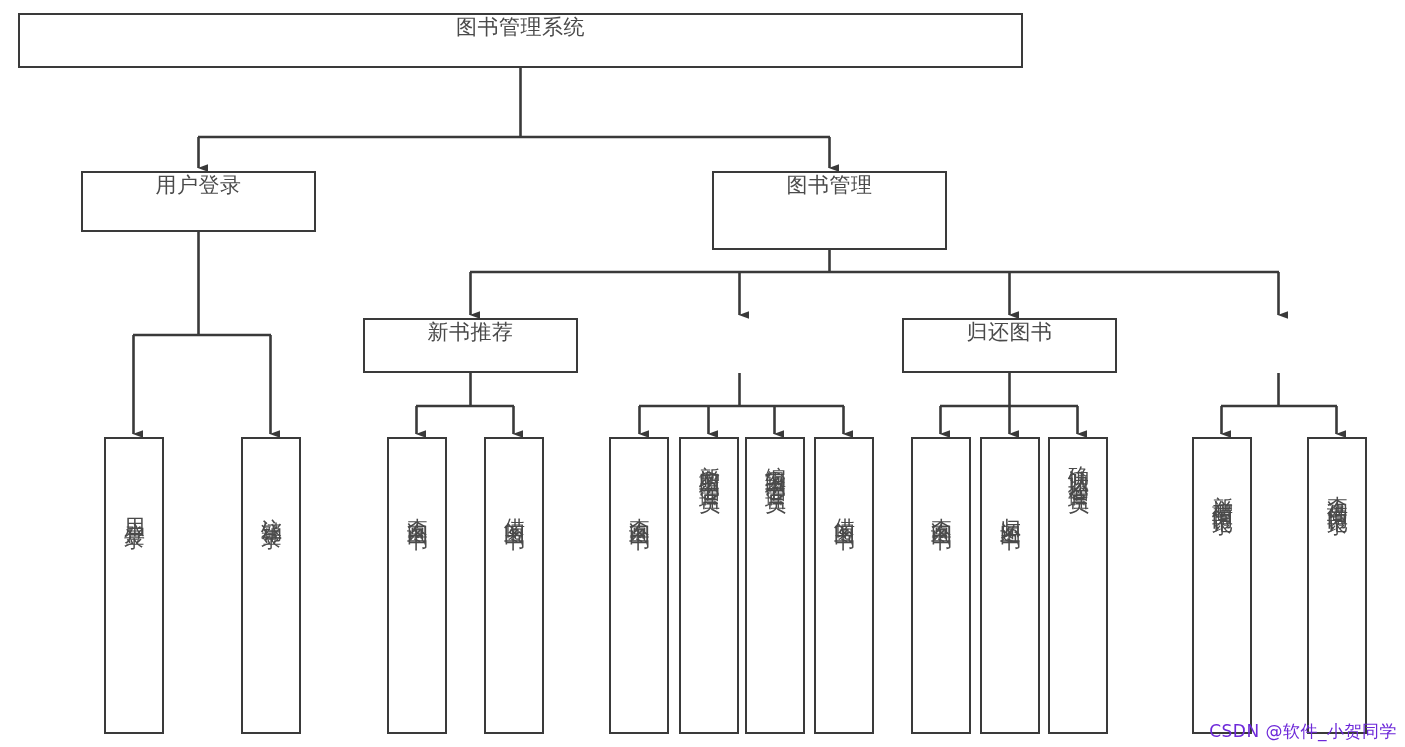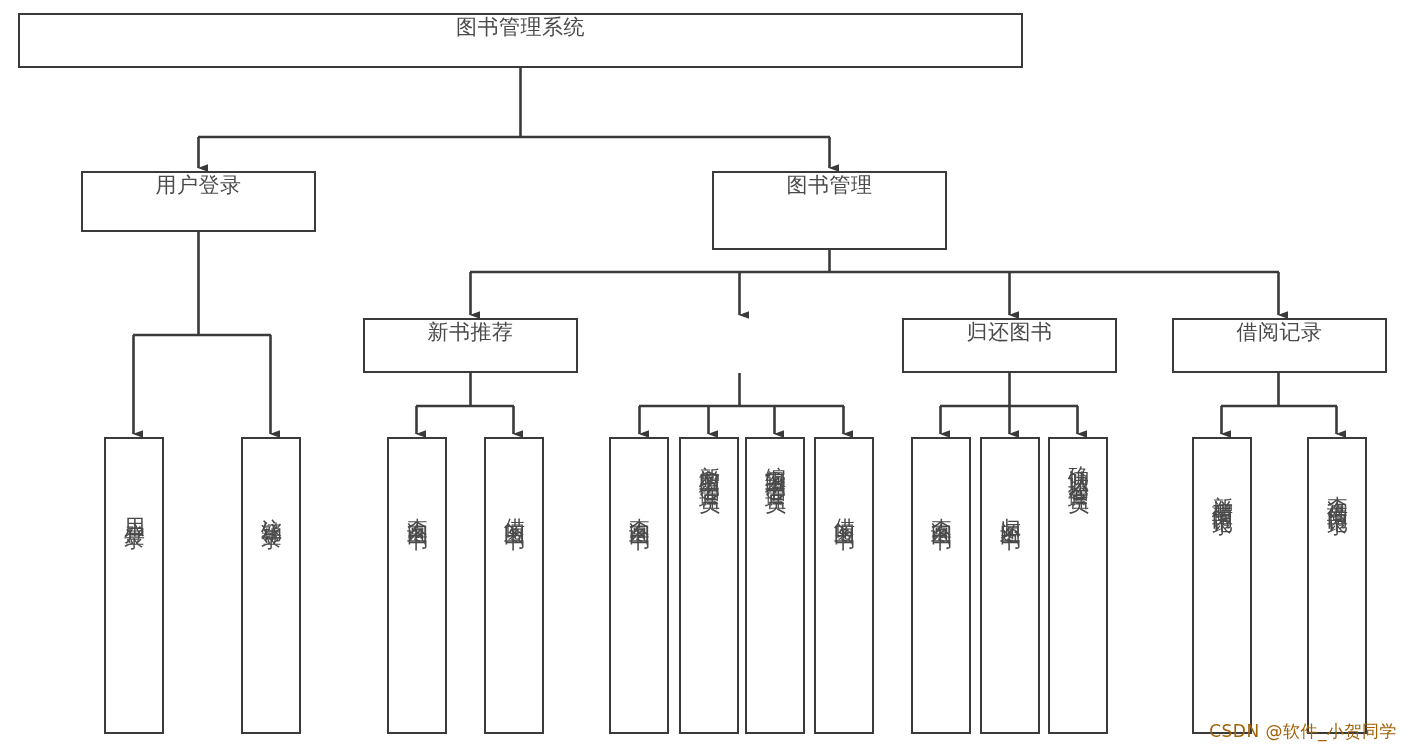--- a/index.html
+++ b/index.html
@@ -57,21 +57,21 @@
     padding-top:62px;
   }
   .node.vertical.pushdown-mid{
     padding-top:40px;
   }
   .watermark{
     position:absolute;
     right:8px;
     bottom:4px;
     font-size:17px;
-    color:#a16207;
+    color:#6d28d9;
     letter-spacing:0.5px;
     z-index:6;
     white-space:nowrap;
   }
 </style>
 </head>
 <body>
 
 <div id="canvas">
 
@@ -135,23 +135,20 @@
   <div class="node" style="left:712px;top:171px;width:235px;height:79px;">
     <span class="node-label">图书管理</span>
   </div>
 
   <div class="node" style="left:363px;top:318px;width:215px;height:55px;">
     <span class="node-label">新书推荐</span>
   </div>
   <div class="node" style="left:902px;top:318px;width:215px;height:55px;">
     <span class="node-label">归还图书</span>
   </div>
-  <div class="node" style="left:1172px;top:318px;width:215px;height:55px;">
-    <span class="node-label">借阅记录</span>
-  </div>
 
   <div class="node vertical pushdown" style="left:104px;top:437px;width:60px;height:297px;">
     <span class="node-label">用户登录</span>
   </div>
   <div class="node vertical pushdown" style="left:241px;top:437px;width:60px;height:297px;">
     <span class="node-label">注销登录</span>
   </div>
 
   <div class="node vertical pushdown" style="left:387px;top:437px;width:60px;height:297px;">
     <span class="node-label">查询图书</span>

